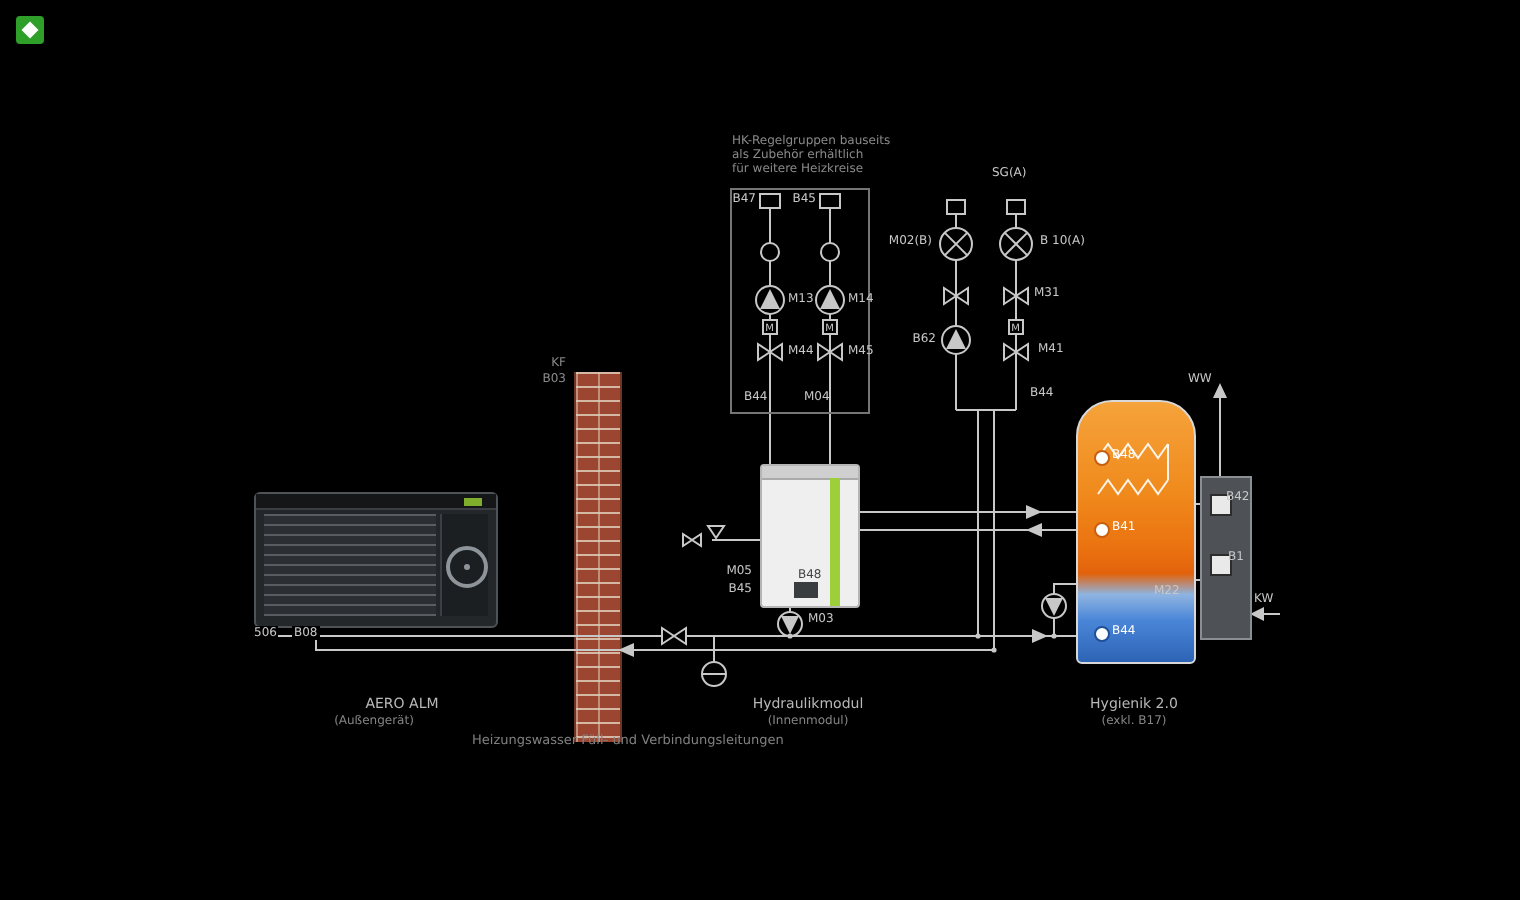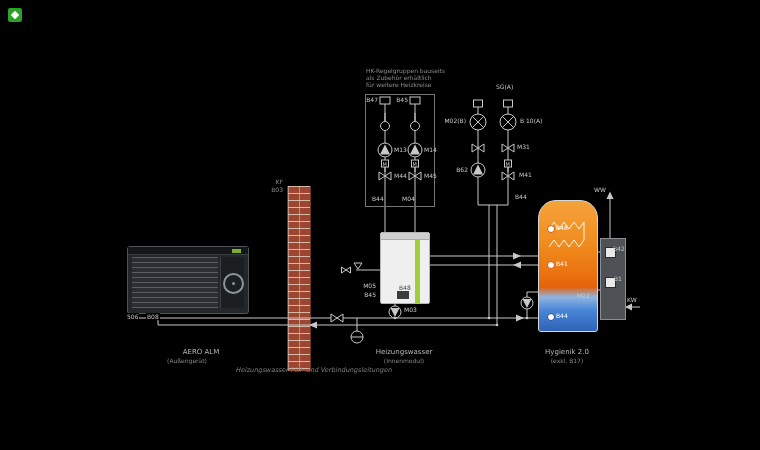--- a/index.html
+++ b/index.html
@@ -7,21 +7,21 @@
          font-family:"DejaVu Sans",sans-serif;}
   svg{position:absolute;left:0;top:0;z-index:2;}
   
   .lbl{position:absolute;font-size:6px;line-height:7px;color:#c8c8c8;white-space:nowrap;z-index:4;}
   .lbl.dim{color:#8a8a8a;}
   .lbl.dark{color:#444;}
   .lbl.r{text-align:right;}
   .lbl.tag{background:#000;padding:0 1px;}
   .cap{position:absolute;width:90px;text-align:center;font-size:7px;color:#b8b8b8;z-index:4;white-space:nowrap;}
   .cap.sub{font-size:6px;color:#858585;}
-  .note{position:absolute;font-size:6.5px;color:#808080;z-index:4;white-space:nowrap;font-style:italic;}
+  .note{position:absolute;font-size:6.5px;color:#808080;z-index:4;white-space:nowrap;}
   
   .logo{position:absolute;left:8px;top:8px;width:14px;height:14px;background:#2ea02a;border-radius:2px;z-index:4;}
   .logo i{position:absolute;left:4px;top:4px;width:6px;height:6px;background:#fff;transform:rotate(45deg);display:block;}
   
   .chimney{position:absolute;left:287px;top:186px;width:22px;height:185px;z-index:1;
     background-color:#9c4632;
     background-image:repeating-linear-gradient(to bottom,rgba(222,204,185,.85) 0 1px,transparent 1px 7px),
                      repeating-linear-gradient(to right,rgba(222,204,185,.55) 0 1px,transparent 1px 11px);
     border-left:1px solid #6e3425;border-right:1px solid #6e3425;}
   
@@ -261,20 +261,20 @@
 
   <div class="lbl" style="left:594px;top:186px">WW</div>
   <div class="lbl" style="left:627px;top:296px">KW</div>
 
   <div class="lbl" style="left:613px;top:245px">B42</div>
   <div class="lbl" style="left:614px;top:275px">B1</div>
   <div class="lbl" style="left:577px;top:292px">M22</div>
 
   <div class="cap" style="left:156px;top:348px">AERO ALM</div>
   <div class="cap sub" style="left:142px;top:357px">(Außengerät)</div>
-  <div class="cap" style="left:359px;top:348px">Heizungswasser</div>
+  <div class="cap" style="left:359px;top:348px">Hydraulikmodul</div>
   <div class="cap sub" style="left:359px;top:357px">(Innenmodul)</div>
   <div class="cap" style="left:522px;top:348px">Hygienik 2.0</div>
   <div class="cap sub" style="left:522px;top:357px">(exkl. B17)</div>
 
   <div class="note" style="left:236px;top:366px">Heizungswasser Füll- und Verbindungsleitungen</div>
 
 </div>
 
 </body></html>

